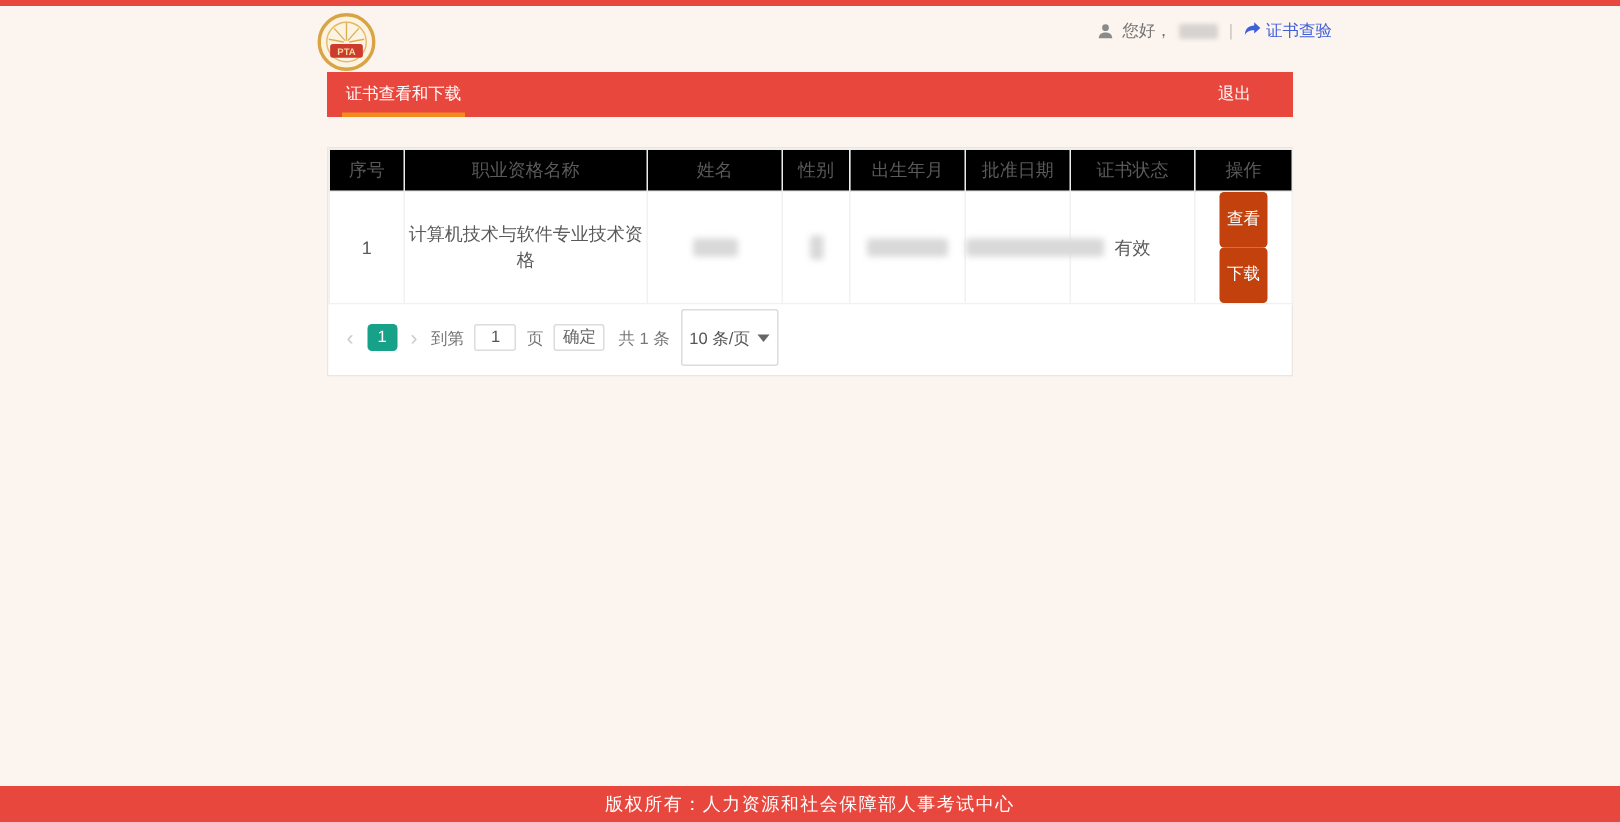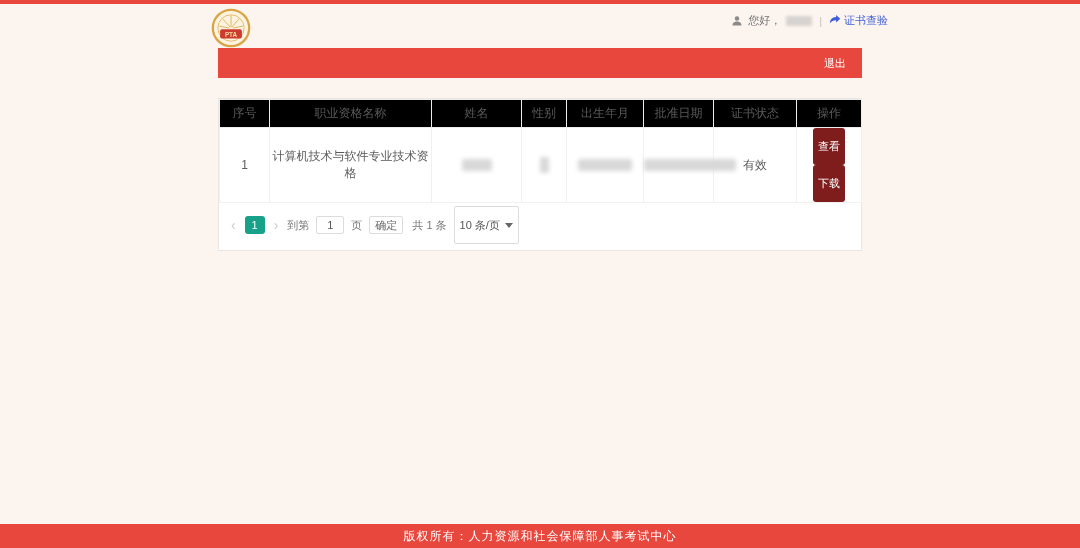--- a/index.html
+++ b/index.html
@@ -34,21 +34,21 @@
   .nav {
     position:absolute; left:218px; top:48px; width:644px; height:30px;
     background:#e8473d;
   }
   .nav-tab {
     position:absolute; left:10px; top:0; width:82px; height:30px;
     color:#fff; font-size:11px; text-align:center; line-height:30px; cursor:pointer;
     white-space:nowrap;
   }
   .nav-tab .indicator { position:absolute; left:0; bottom:0; width:100%; height:3px; background:#f28a1e; }
-  .logout { position:absolute; right:16px; top:0; height:30px; line-height:30px; color:#fff; font-size:11px; cursor:pointer; }
+  .logout { position:absolute; right:28px; top:0; height:30px; line-height:30px; color:#fff; font-size:11px; cursor:pointer; }
 
   
   .card {
     position:absolute; left:218px; top:98px; width:644px;
     background:#fff; border:1px solid #ebe6e2;
   }
   table { width:100%; border-collapse:collapse; table-layout:fixed; }
   th {
     background:#000000; height:28px; font-size:12px; font-weight:normal; color:#5a5a5a;
     border:1px solid #ededed; text-align:center;
@@ -56,21 +56,21 @@
   td {
     height:29px; font-size:12px; color:#5a5a5a; text-align:center;
     border:1px solid #f1f1f1; background:#fff;
   }
   .blur-box { background:#d8d8d8; border-radius:2px; filter:blur(2px); margin:0 auto; }
   .blur-name-cell  { width:30px; height:12px; }
   .blur-gender     { width:9px;  height:16px; }
   .blur-birth      { width:54px; height:12px; }
   .blur-approve    { width:92px; height:12px; }
   .btn-teal {
-    display:inline-block; background:#7f1d1d; color:#fff; font-size:11px;
+    display:inline-block; background:#c2410c; color:#fff; font-size:11px;
     padding:12px 5px; border-radius:3px; margin:0 4px; cursor:pointer; line-height:13px;
   }
 
   
   .pagination {
     display:flex; align-items:center; gap:7px;
     padding:3px 10px 6px 10px; font-size:11px; color:#777; background:#fff;
   }
   .pg-arrow { color:#cfc9c4; font-size:14px; line-height:18px; cursor:pointer; padding:0 2px; }
   .pg-current {
@@ -136,20 +136,24 @@
     <span class="verify-link">
       <svg width="12" height="12" viewBox="0 0 16 16">
         <path fill="#3f5fd8" d="M9.5 2.5 L15 7.5 L9.5 12.5 L9.5 9.6 C5 9.6 2.6 11.4 1.2 13.8 C1.4 8.4 4.4 5.6 9.5 5.4 Z"></path>
       </svg>
       <span>证书查验</span>
     </span>
   </div>
 </div>
 
 <div class="nav">
+  <div class="nav-tab">
+    <span>证书查看和下载</span>
+    <div class="indicator"></div>
+  </div>
   <div class="logout">退出</div>
 </div>
 
 <div class="card">
   <table>
     <colgroup>
       <col style="width:50px">
         <col style="width:162px">
         <col style="width:90px">
         <col style="width:45px">

